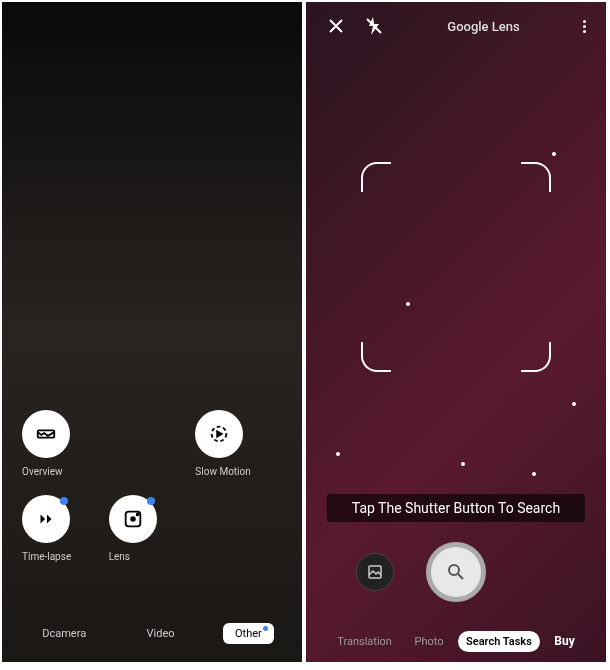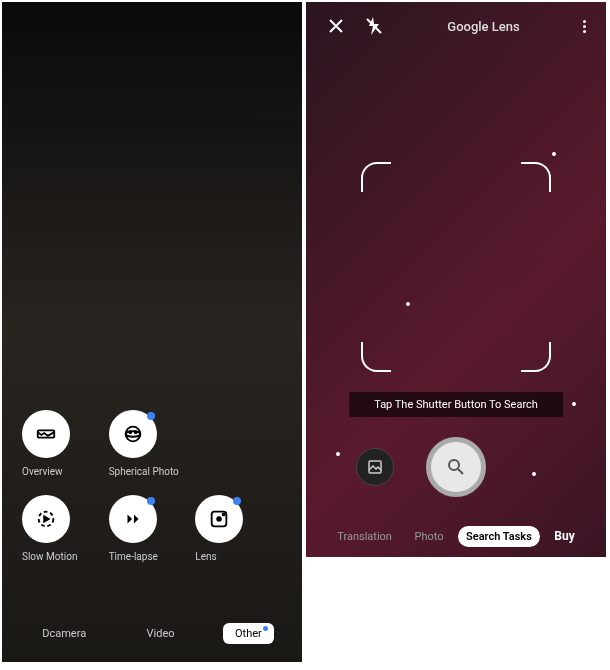--- a/index.html
+++ b/index.html
@@ -1,32 +1,32 @@
 <!DOCTYPE html>
 <html><head>
 <meta charset="utf-8">
 <style>
 *{margin:0;padding:0;box-sizing:border-box;font-family:-apple-system,Roboto,sans-serif}
 body{background:#fff;display:flex;gap:4px;padding:2px}
 .phone{position:relative;overflow:hidden}
 .phone-left{width:300px;height:660px;background:linear-gradient(180deg,#0a0a0a 0%,#282420 50%,#1a1815 100%)}
-.phone-right{width:300px;height:555px;background:linear-gradient(135deg,#2a1520 0%,#4a1828 40%,#5a1a2e 60%,#3a1424 100%)}
+.phone-right{width:300px;height:660px;background:linear-gradient(135deg,#2a1520 0%,#4a1828 40%,#5a1a2e 60%,#3a1424 100%)}
 .topbar{display:flex;align-items:center;padding:14px 20px;gap:18px}
 .topbar-title{flex:1;text-align:center;color:#dedede;font-size:13px;font-weight:500}
 .icon-btn{color:#fff;width:20px;height:20px;display:flex;align-items:center;justify-content:center;cursor:pointer}
 .dots-menu{display:flex;flex-direction:column;gap:2px;cursor:pointer}
 .dots-menu span{width:3px;height:3px;background:#fff;border-radius:50%}
 .viewfinder-frame{position:absolute;top:160px;left:50%;transform:translateX(-50%);width:190px;height:210px}
 .corner{position:absolute;width:30px;height:30px;border:2px solid #fff}
 .corner.tl{top:0;left:0;border-right:none;border-bottom:none;border-top-left-radius:16px}
 .corner.tr{top:0;right:0;border-left:none;border-bottom:none;border-top-right-radius:16px}
 .corner.bl{bottom:0;left:0;border-right:none;border-top:none;border-bottom-left-radius:16px}
 .corner.br{bottom:0;right:0;border-left:none;border-top:none;border-bottom-right-radius:16px}
 .dot{position:absolute;width:4px;height:4px;background:#fff;border-radius:50%}
-.tooltip{position:absolute;bottom:140px;left:50%;transform:translateX(-50%);background:rgba(0,0,0,0.6);color:#fff;padding:6px 25px;font-size:11px;white-space:nowrap;border-radius:2px}
+.tooltip{position:absolute;bottom:140px;left:50%;transform:translateX(-50%);background:rgba(0,0,0,0.6);color:#fff;padding:6px 25px;font-size:14px;white-space:nowrap;border-radius:2px}
 .shutter-row{position:absolute;bottom:60px;left:0;right:0;display:flex;align-items:center;justify-content:center;gap:40px}
 .gallery-btn{width:38px;height:38px;border-radius:50%;background:#222;border:1px solid #444;display:flex;align-items:center;justify-content:center;cursor:pointer;position:absolute;left:50px}
 .shutter-btn{width:60px;height:60px;border-radius:50%;background:#e8e8e8;border:5px solid #aaa;display:flex;align-items:center;justify-content:center;cursor:pointer}
 .mode-row{position:absolute;bottom:10px;left:0;right:0;display:flex;align-items:center;justify-content:space-around;padding:0 20px}
 .mode-item{color:#999;font-size:11px;white-space:nowrap;cursor:pointer;padding:4px 8px}
 .mode-item.active{background:#fff;color:#000;border-radius:12px;font-weight:600}
 .mode-item.bold{color:#fff;font-weight:700;font-size:12px}
 .left-grid{position:absolute;bottom:100px;left:20px;right:20px;display:grid;grid-template-columns:repeat(3,1fr);gap:18px 0}
 .mode-cell{display:flex;flex-direction:column;align-items:flex-start;gap:8px;cursor:pointer}
 .mode-circle{width:48px;height:48px;border-radius:50%;background:#fff;display:flex;align-items:center;justify-content:center;position:relative}
@@ -44,32 +44,20 @@
 <div class="phone phone-left">
   <div class="left-grid">
     <div class="mode-cell">
       <div class="mode-circle">
           <svg width="22" height="22" viewBox="0 0 24 24" fill="none" stroke="#000" stroke-width="2">
             <rect x="3" y="8" width="18" height="8" rx="1"></rect>
             <path d="M3 10 L7 13 L10 11 L14 14 L21 10"></path>
           </svg>
         </div>
       <span class="mode-label">Overview</span>
-    </div>
-    <div class="mode-cell">
-      <div class="mode-circle">
-          <span class="blue"></span>
-          <svg width="22" height="22" viewBox="0 0 24 24" fill="none" stroke="#000" stroke-width="2">
-            <circle cx="12" cy="12" r="8"></circle>
-            <ellipse cx="12" cy="12" rx="8" ry="3"></ellipse>
-            <circle cx="9" cy="10" r="1" fill="#000"></circle>
-            <circle cx="15" cy="10" r="1" fill="#000"></circle>
-          </svg>
-        </div>
-      <span class="mode-label">Spherical Photo</span>
     </div>
     <div></div>
     <div class="mode-cell">
       <div class="mode-circle">
           <svg width="22" height="22" viewBox="0 0 24 24" fill="none" stroke="#000" stroke-width="2">
             <circle cx="12" cy="12" r="8" stroke-dasharray="4 3"></circle>
             <path d="M10 9 L15 12 L10 15 Z" fill="#000"></path>
           </svg>
         </div>
       <span class="mode-label">Slow Motion</span>

